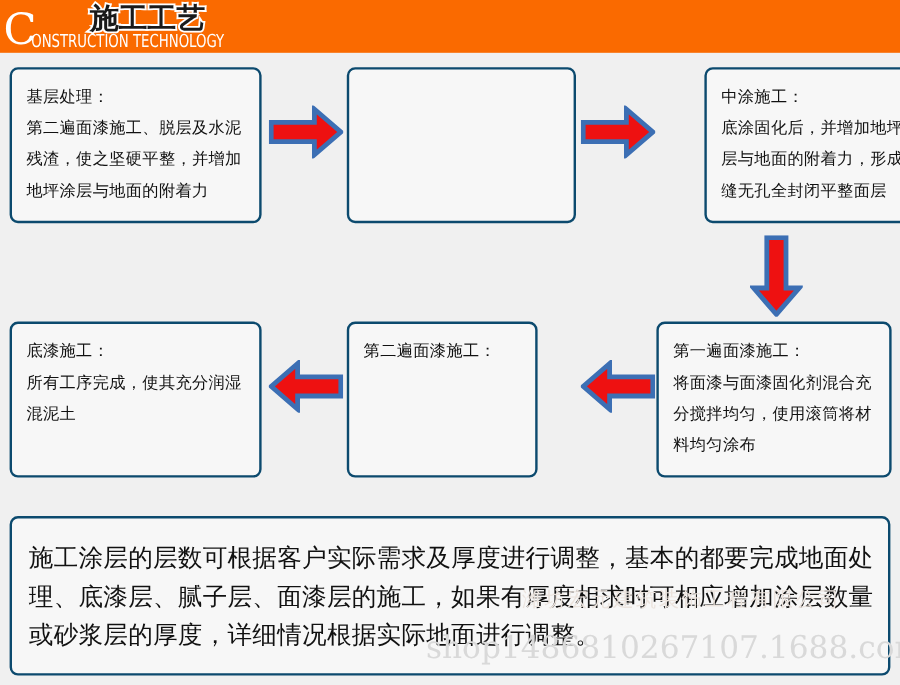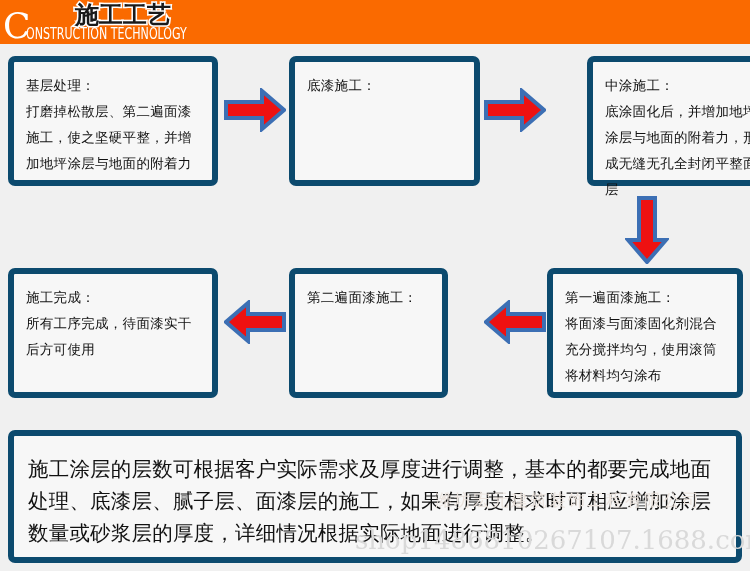--- a/index.html
+++ b/index.html
@@ -64,21 +64,21 @@
     font-family: "DejaVu Sans Condensed", "Liberation Sans Narrow", "Liberation Sans", sans-serif;
     transform: scaleX(0.82);
     transform-origin: left top;
     white-space: nowrap;
   }
 
   
   .box {
     position: absolute;
     box-sizing: border-box;
-    border: 6px solid #0c4a6e;
+    border: 2px solid #0c4a6e;
     border-radius: 7px;
     background: #f7f7f7;
     color: #111111;
     font-size: 13.5px;
     line-height: 26px;
     padding: 10px 12px 8px 12px;
     letter-spacing: 0.3px;
   }
   .box .title { display: block; }
   .box .body  { display: block; }
@@ -137,44 +137,43 @@
 <div class="header">
   <div class="header-logo">
     <span class="logo-c">C</span>
     <span class="logo-cn">施工工艺</span>
     <span class="logo-en">ONSTRUCTION TECHNOLOGY</span>
   </div>
 </div>
 
 <div class="box" id="box-1">
   <span class="title">基层处理：</span>
-  <span class="body">打磨掉松散层、第二遍面漆施工，使之坚硬平整，并增加地坪涂层与地面的附着力</span>
+  <span class="body">第二遍面漆施工、脱层及水泥残渣，使之坚硬平整，并增加地坪涂层与地面的附着力</span>
 </div>
 
 <div class="box" id="box-2">
-  <span class="title">底漆施工：</span>
 </div>
 
 <div class="box" id="box-3">
   <span class="title">中涂施工：</span>
   <span class="body">底涂固化后，并增加地坪涂层与地面的附着力，形成无缝无孔全封闭平整面层</span>
 </div>
 
 <div class="box" id="box-4">
   <span class="title">第一遍面漆施工：</span>
   <span class="body">将面漆与面漆固化剂混合充分搅拌均匀，使用滚筒将材料均匀涂布</span>
 </div>
 
 <div class="box" id="box-5">
   <span class="title">第二遍面漆施工：</span>
 </div>
 
 <div class="box" id="box-6">
-  <span class="title">施工完成：</span>
-  <span class="body">所有工序完成，待面漆实干后方可使用</span>
+  <span class="title">底漆施工：</span>
+  <span class="body">所有工序完成，使其充分润湿混泥土</span>
 </div>
 
 <div class="arrow" id="arrow-1">
   <svg viewBox="0 0 62 44" width="62" height="44">
     <polygon points="2,14 38,14 38,3 60,22 38,41 38,30 2,30" fill="#ee1111" stroke="#3c6fb4" stroke-width="4" stroke-linejoin="miter"></polygon>
   </svg>
 </div>
 
 <div class="arrow" id="arrow-2">
   <svg viewBox="0 0 62 44" width="62" height="44">

